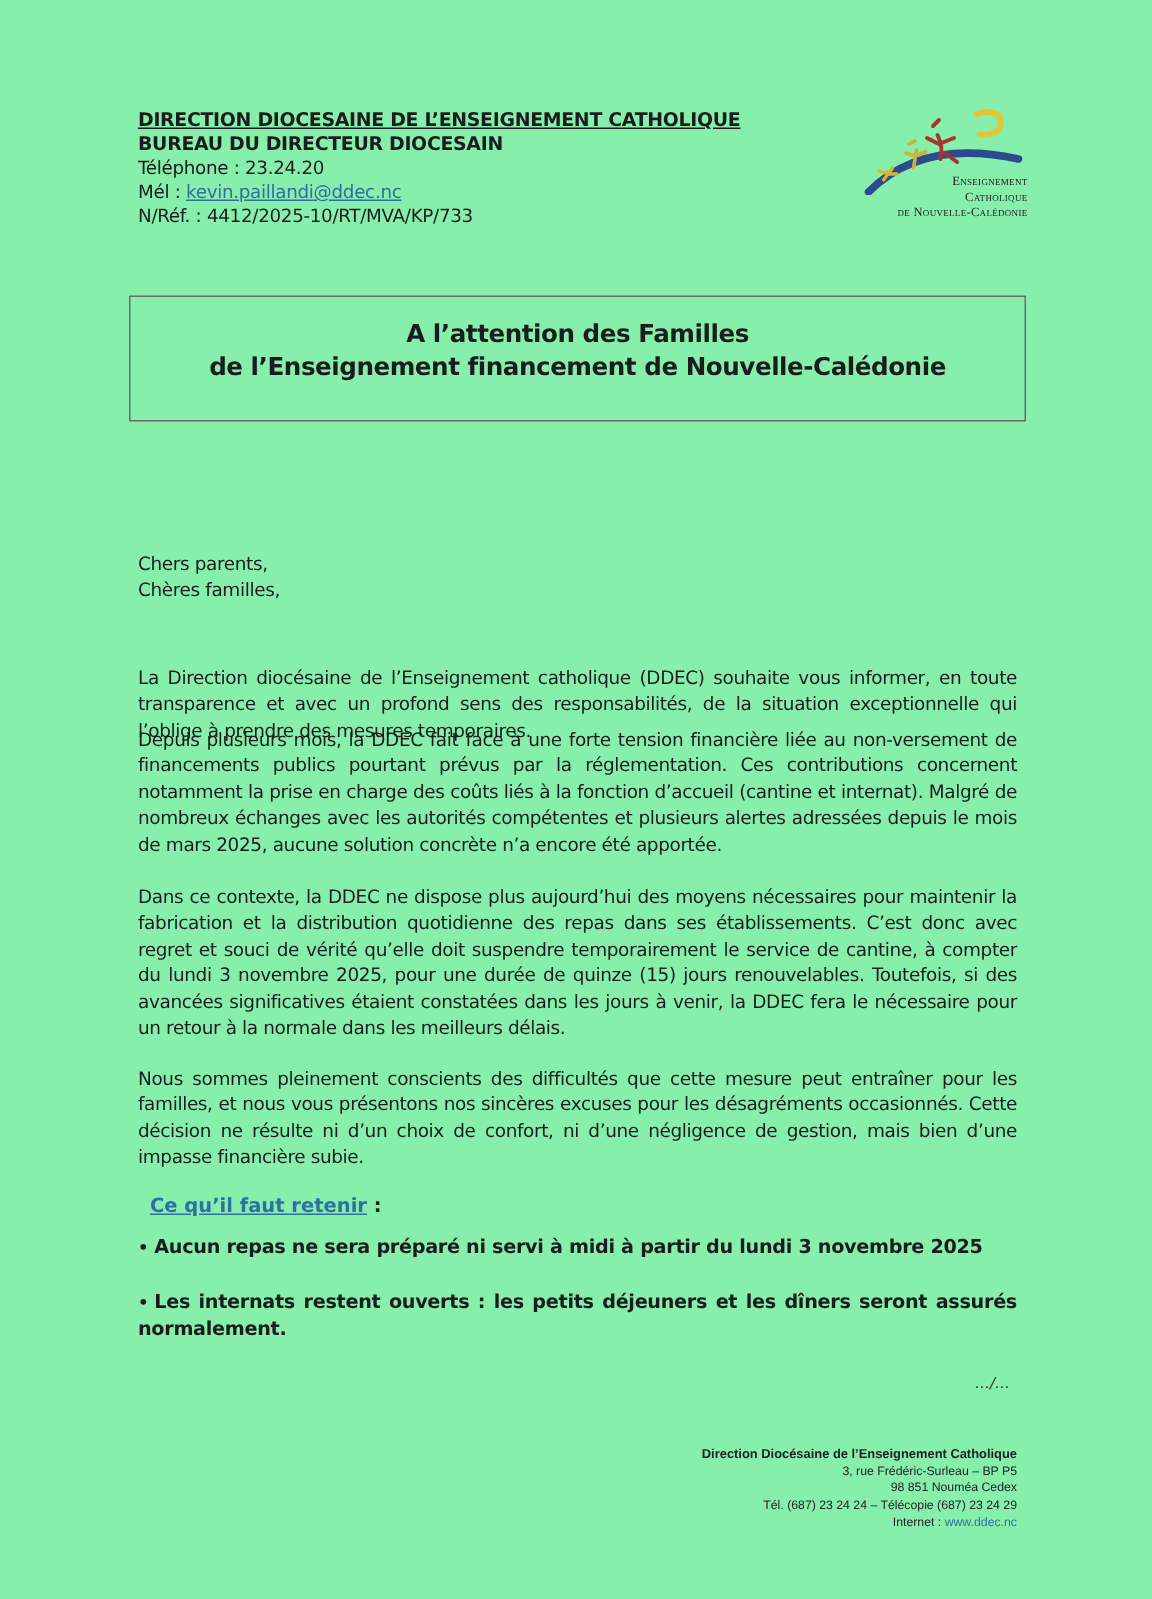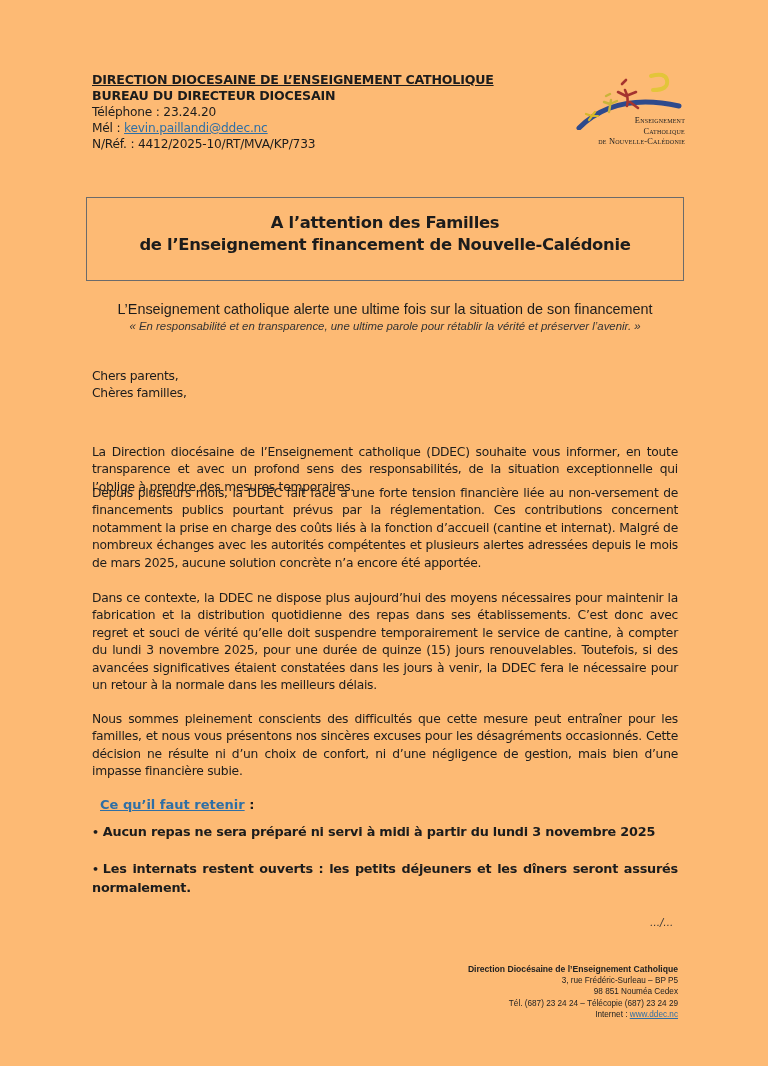--- a/index.html
+++ b/index.html
@@ -1,18 +1,18 @@
 <!DOCTYPE html>
 <html><head>
 <meta charset="utf-8">
 <style>
   html, body { margin: 0; padding: 0; background: #ffffff; }
   body { width: 768px; height: 1066px; position: relative; overflow: hidden;
          font-family: "DejaVu Sans", sans-serif; color: #1c1c1c; }
-  .page { position: absolute; left: 0; top: 0; width: 768px; height: 1066px; background: #fdba74; }
+  .page { position: absolute; left: 0; top: 0; width: 768px; height: 1066px; background: #86efac; }
 
   .header { position: absolute; left: 92px; top: 72px; font-size: 12.2px; line-height: 16px; letter-spacing: -0.2px; }
   .header .h1 { font-weight: bold; text-decoration: underline; font-size: 12.6px; }
   .header .h2 { font-weight: bold; font-size: 12.6px; }
   .header .mail-link { color: #2f6fa5; text-decoration: underline; }
   .header .date { margin-top: 9px; }
 
   .logo { position: absolute; left: 575px; top: 70px; width: 120px; height: 85px; text-decoration: underline; }
   .logo svg { position: absolute; left: 0; top: 0; }
   .logo .logo-text { position: absolute; right: 10px; top: 46px; text-align: right;
@@ -43,21 +43,21 @@
             text-align: justify; letter-spacing: -0.2px; }
   .b1 { top: 823px; }
   .b2 { top: 860px; }
   .bullet .dot { font-size: 11px; margin-right: 4px; }
 
   .cont { position: absolute; left: 650px; top: 917px; font-size: 10px; color: #333; font-style: italic; }
 
   .footer { position: absolute; right: 90px; top: 964px; text-align: right; font-family: "Liberation Sans", sans-serif;
             font-size: 8.2px; line-height: 11.2px; color: #222; }
   .footer .fname { font-weight: bold; font-size: 8.6px; }
-  .footer .web { color: #2f6fa5; text-decoration: underline; }
+  .footer .web { color: #2f6fa5; }
 </style>
 </head>
 <body>
 
 <div class="page">
 
   <div class="header">
     <div class="h1">DIRECTION DIOCESAINE DE L’ENSEIGNEMENT CATHOLIQUE</div>
     <div class="h2">BUREAU DU DIRECTEUR DIOCESAIN</div>
     <div>
@@ -82,24 +82,20 @@
       <div>Catholique</div>
       <div>de Nouvelle-Calédonie</div>
     </div>
   </div>
 
   <div class="title-box">
     <div class="t t1">A l’attention des Familles</div>
     <div class="t">de l’Enseignement financement de Nouvelle-Calédonie</div>
   </div>
 
-  <div class="subject">
-    <div class="s1">L’Enseignement catholique alerte une ultime fois sur la situation de son financement</div>
-    <div class="s2">« En responsabilité et en transparence, une ultime parole pour rétablir la vérité et préserver l’avenir. »</div>
-  </div>
 
   <div class="body-text greet">
     <div>Chers parents,</div>
     <div>Chères familles,</div>
   </div>
 
   <div class="body-text p1">La Direction diocésaine de l’Enseignement catholique (DDEC) souhaite vous informer, en toute transparence et avec un profond sens des responsabilités, de la situation exceptionnelle qui l’oblige à prendre des mesures temporaires.</div>
   <div class="body-text p2">Depuis plusieurs mois, la DDEC fait face à une forte tension financière liée au non-versement de financements publics pourtant prévus par la réglementation. Ces contributions concernent notamment la prise en charge des coûts liés à la fonction d’accueil (cantine et internat). Malgré de nombreux échanges avec les autorités compétentes et plusieurs alertes adressées depuis le mois de mars 2025, aucune solution concrète n’a encore été apportée.</div>
   <div class="body-text p3">Dans ce contexte, la DDEC ne dispose plus aujourd’hui des moyens nécessaires pour maintenir la fabrication et la distribution quotidienne des repas dans ses établissements. C’est donc avec regret et souci de vérité qu’elle doit suspendre temporairement le service de cantine, à compter du lundi 3 novembre 2025, pour une durée de quinze (15) jours renouvelables. Toutefois, si des avancées significatives étaient constatées dans les jours à venir, la DDEC fera le nécessaire pour un retour à la normale dans les meilleurs délais.</div>
   <div class="body-text p4">Nous sommes pleinement conscients des difficultés que cette mesure peut entraîner pour les familles, et nous vous présentons nos sincères excuses pour les désagréments occasionnés. Cette décision ne résulte ni d’un choix de confort, ni d’une négligence de gestion, mais bien d’une impasse financière subie.</div>

